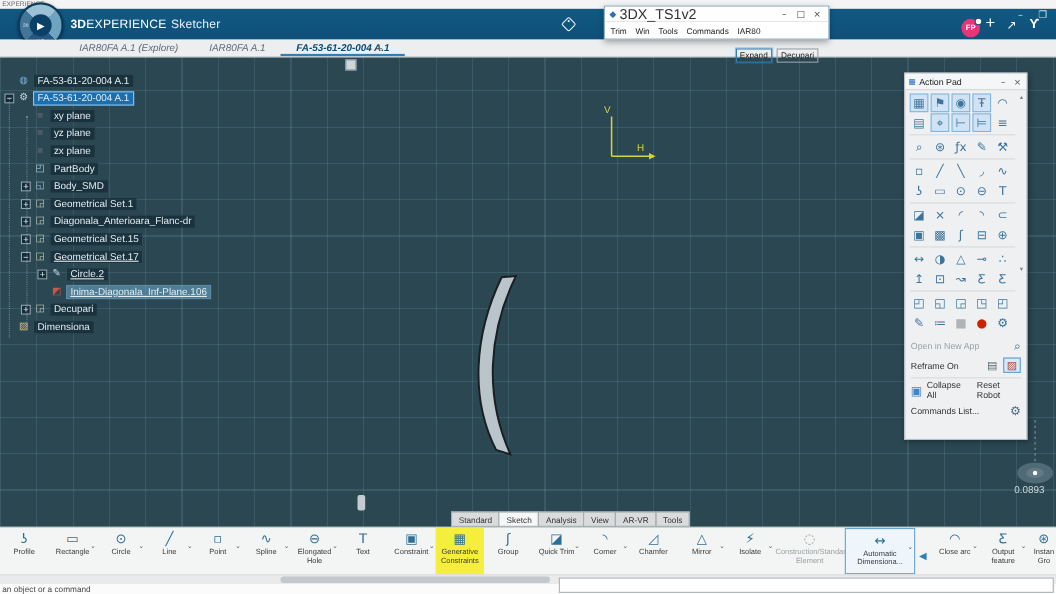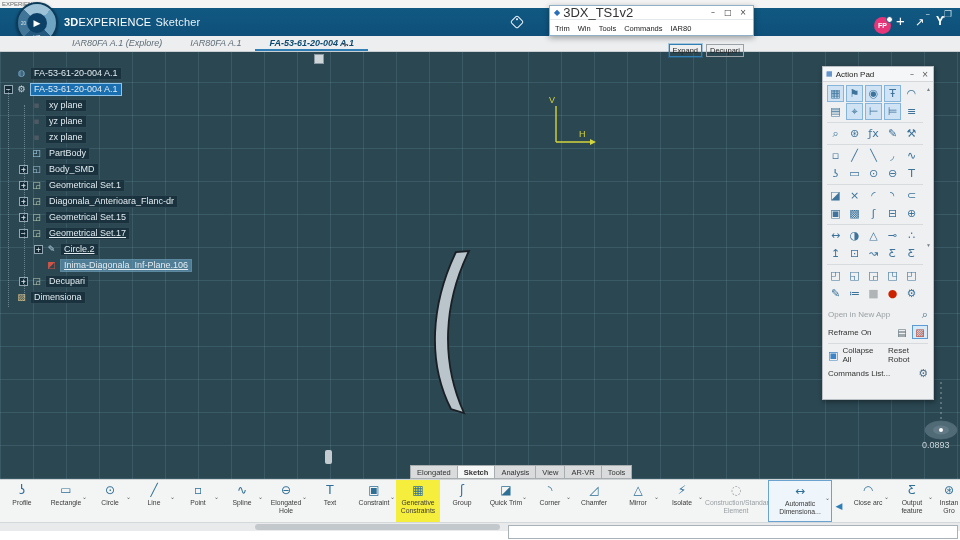--- a/index.html
+++ b/index.html
@@ -119,21 +119,21 @@
                font-size:10px;color:#55676f;box-sizing:border-box;font-family:"DejaVu Sans",sans-serif;}
   .apf-minibtn.sel{border-color:#5b9bd5;background:#d8e9f7;color:#b04030;}
   .apf-sep{border-top:1px solid #d7dbdd;margin:2px 0;}
   .apf-spacer{flex:1;}
 
   
   .ribtabs{position:absolute;left:410px;top:465px;display:flex;height:14px;z-index:4;}
   .rtab{padding:0 6px;font-size:7.5px;line-height:13px;background:#d9dbdc;border:1px solid #a8adb0;
         border-right:none;color:#333;white-space:nowrap;}
   .rtab:last-child{border-right:1px solid #a8adb0;}
-  .rtab.active{background:#f6f7f7;font-weight:bold;}
+  .rtab.active{background:#f6f7f7;font-weight:normal;}
 
   
   .toolbar{position:absolute;left:0;top:479px;width:960px;height:43px;background:#f3f4f4;
            border-top:1px solid #d0d3d5;display:flex;overflow:hidden;z-index:3;box-sizing:border-box;}
   .tbitem{width:44px;flex:none;position:relative;display:flex;flex-direction:column;align-items:center;
           padding-top:3px;box-sizing:border-box;}
   .tbicon{height:15px;font-size:12px;color:#2e6f96;line-height:15px;font-family:"DejaVu Sans",sans-serif;}
   .tblabel{font-size:6.8px;line-height:7.5px;text-align:center;color:#3a3a3a;margin-top:1px;max-width:42px;}
   .tbdd{display:none;position:absolute;right:1px;top:13px;font-size:6px;color:#555;font-family:"DejaVu Sans",sans-serif;}
   .tbitem.dd .tbdd{display:block;}
@@ -524,21 +524,21 @@
       <div class="aprow-text">
         <span class="apf-lbl">Commands List...</span>
         <span class="apf-spacer"></span>
         <span class="apf-icon">⚙</span>
       </div>
     </div>
   </div>
 
   <div class="ribtabs">
 
-      <span class="rtab">Elongated</span>
+      <span class="rtab">Standard</span>
 
       <span class="rtab active">Sketch</span>
 
       <span class="rtab">Analysis</span>
 
       <span class="rtab">View</span>
 
       <span class="rtab">AR-VR</span>
 
       <span class="rtab">Tools</span>
@@ -676,14 +676,17 @@
         <span class="tbicon">⊛</span>
         <span class="tblabel">Instan Gro</span>
 
       </div>
     </div>
 
   <div class="hscroll">
     <div class="hthumb"></div>
   </div>
   <div class="status-popup"></div>
+  <div class="statusbar">
+    <span>an object or a command</span>
+  </div>
 
 </div>
 
 </body></html>

